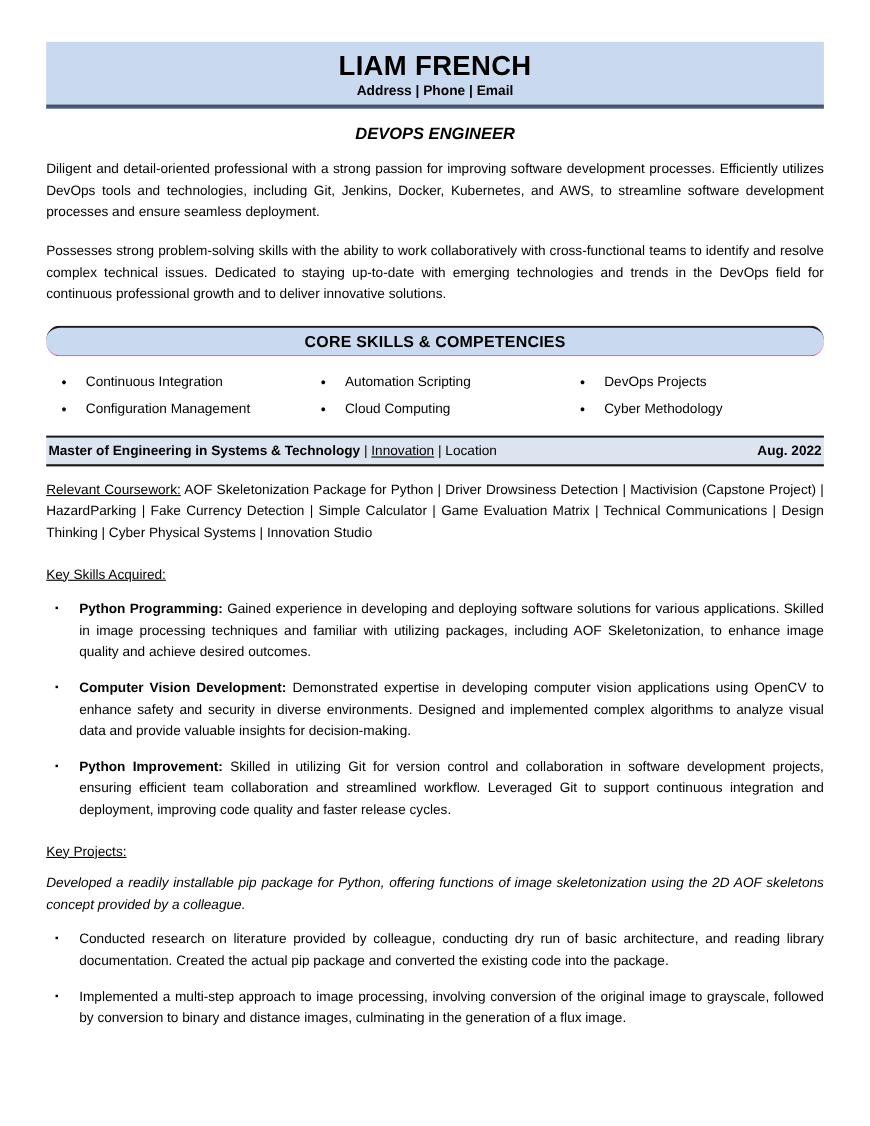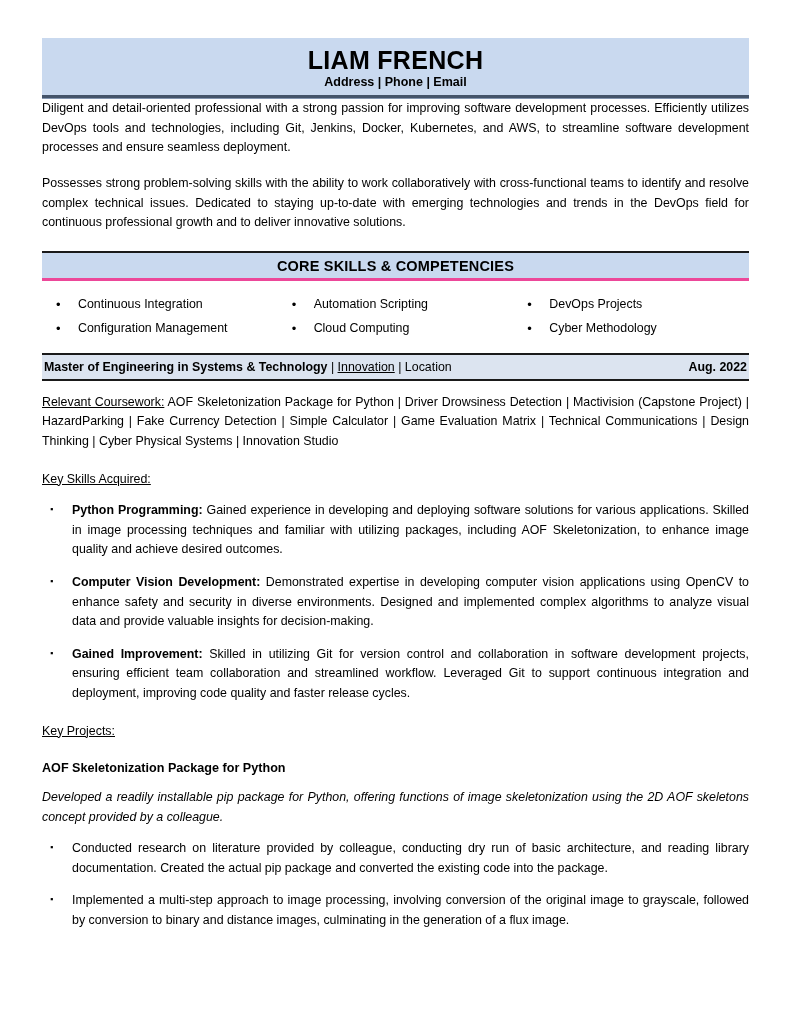--- a/index.html
+++ b/index.html
@@ -62,26 +62,27 @@
     line-height: 1.58;
     text-align: justify;
     margin: 0 0 16px 0;
   }
   .para:last-of-type { margin-bottom: 0; }
 
   
   .section-bar {
     background: #c9d9ef;
     border-top: 2px solid #1a1a1a;
-    border-bottom: 3px solid #ec4899;
+    border-bottom: 1px solid #ec4899;
     text-align: center;
     font-size: 14.5px;
     font-weight: bold;
     padding: 5px 0 4px 0;
     letter-spacing: 0.2px;
+    border-radius: 13px;
   }
   .sec-space-before { margin-top: 18px; }
 
   
   .skills-grid {
     display: grid;
     grid-template-columns: 1fr 1fr 1fr;
     column-gap: 0px;
     row-gap: 5px;
     margin-top: 14px;
@@ -182,20 +183,21 @@
 <body>
 
 <div class="page">
 
   <div class="name-band">
     <div class="name-title">LIAM FRENCH</div>
     <div class="contact-line">Address | Phone | Email</div>
   </div>
   <div class="header-rule"></div>
 
+  <div class="tagline">DEVOPS ENGINEER</div>
 
   <p class="para">Diligent and detail-oriented professional with a strong passion for improving software development processes. Efficiently utilizes DevOps tools and technologies, including Git, Jenkins, Docker, Kubernetes, and AWS, to streamline software development processes and ensure seamless deployment.</p>
   <p class="para">Possesses strong problem-solving skills with the ability to work collaboratively with cross-functional teams to identify and resolve complex technical issues. Dedicated to staying up-to-date with emerging technologies and trends in the DevOps field for continuous professional growth and to deliver innovative solutions.</p>
 
   <div class="section-bar sec-space-before">CORE SKILLS &amp; COMPETENCIES</div>
 
   <div class="skills-grid">
     <div class="skill-item">
       <span class="skill-bullet">•</span>
       <span>Continuous Integration</span>
@@ -242,27 +244,26 @@
     <div class="bitem">
       <span class="bsq">▪</span>
       <span class="btext"><span class="lead">Python Programming:</span><span> Gained experience in developing and deploying software solutions for various applications. Skilled in image processing techniques and familiar with utilizing packages, including AOF Skeletonization, to enhance image quality and achieve desired outcomes.</span></span>
     </div>
     <div class="bitem">
       <span class="bsq">▪</span>
       <span class="btext"><span class="lead">Computer Vision Development:</span><span> Demonstrated expertise in developing computer vision applications using OpenCV to enhance safety and security in diverse environments. Designed and implemented complex algorithms to analyze visual data and provide valuable insights for decision-making.</span></span>
     </div>
     <div class="bitem">
       <span class="bsq">▪</span>
-      <span class="btext"><span class="lead">Gained Improvement:</span><span> Skilled in utilizing Git for version control and collaboration in software development projects, ensuring efficient team collaboration and streamlined workflow.  Leveraged Git to support continuous integration and deployment, improving code quality and faster release cycles.</span></span>
+      <span class="btext"><span class="lead">Python Improvement:</span><span> Skilled in utilizing Git for version control and collaboration in software development projects, ensuring efficient team collaboration and streamlined workflow.  Leveraged Git to support continuous integration and deployment, improving code quality and faster release cycles.</span></span>
     </div>
   </div>
 
   <div class="subhead">Key Projects:</div>
 
-  <div class="proj-title">AOF Skeletonization Package for Python</div>
   <div class="proj-desc">Developed a readily installable pip package for Python, offering functions of image skeletonization using the 2D AOF skeletons concept provided by a colleague.</div>
 
   <div class="blist">
     <div class="bitem">
       <span class="bsq">▪</span>
       <span class="btext">Conducted research on literature provided by colleague, conducting dry run of basic architecture, and reading library documentation. Created the actual pip package and converted the existing code into the package.</span>
     </div>
     <div class="bitem">
       <span class="bsq">▪</span>
       <span class="btext">Implemented a multi-step approach to image processing, involving conversion of the original image to grayscale, followed by conversion to binary and distance images, culminating in the generation of a flux image.</span>

